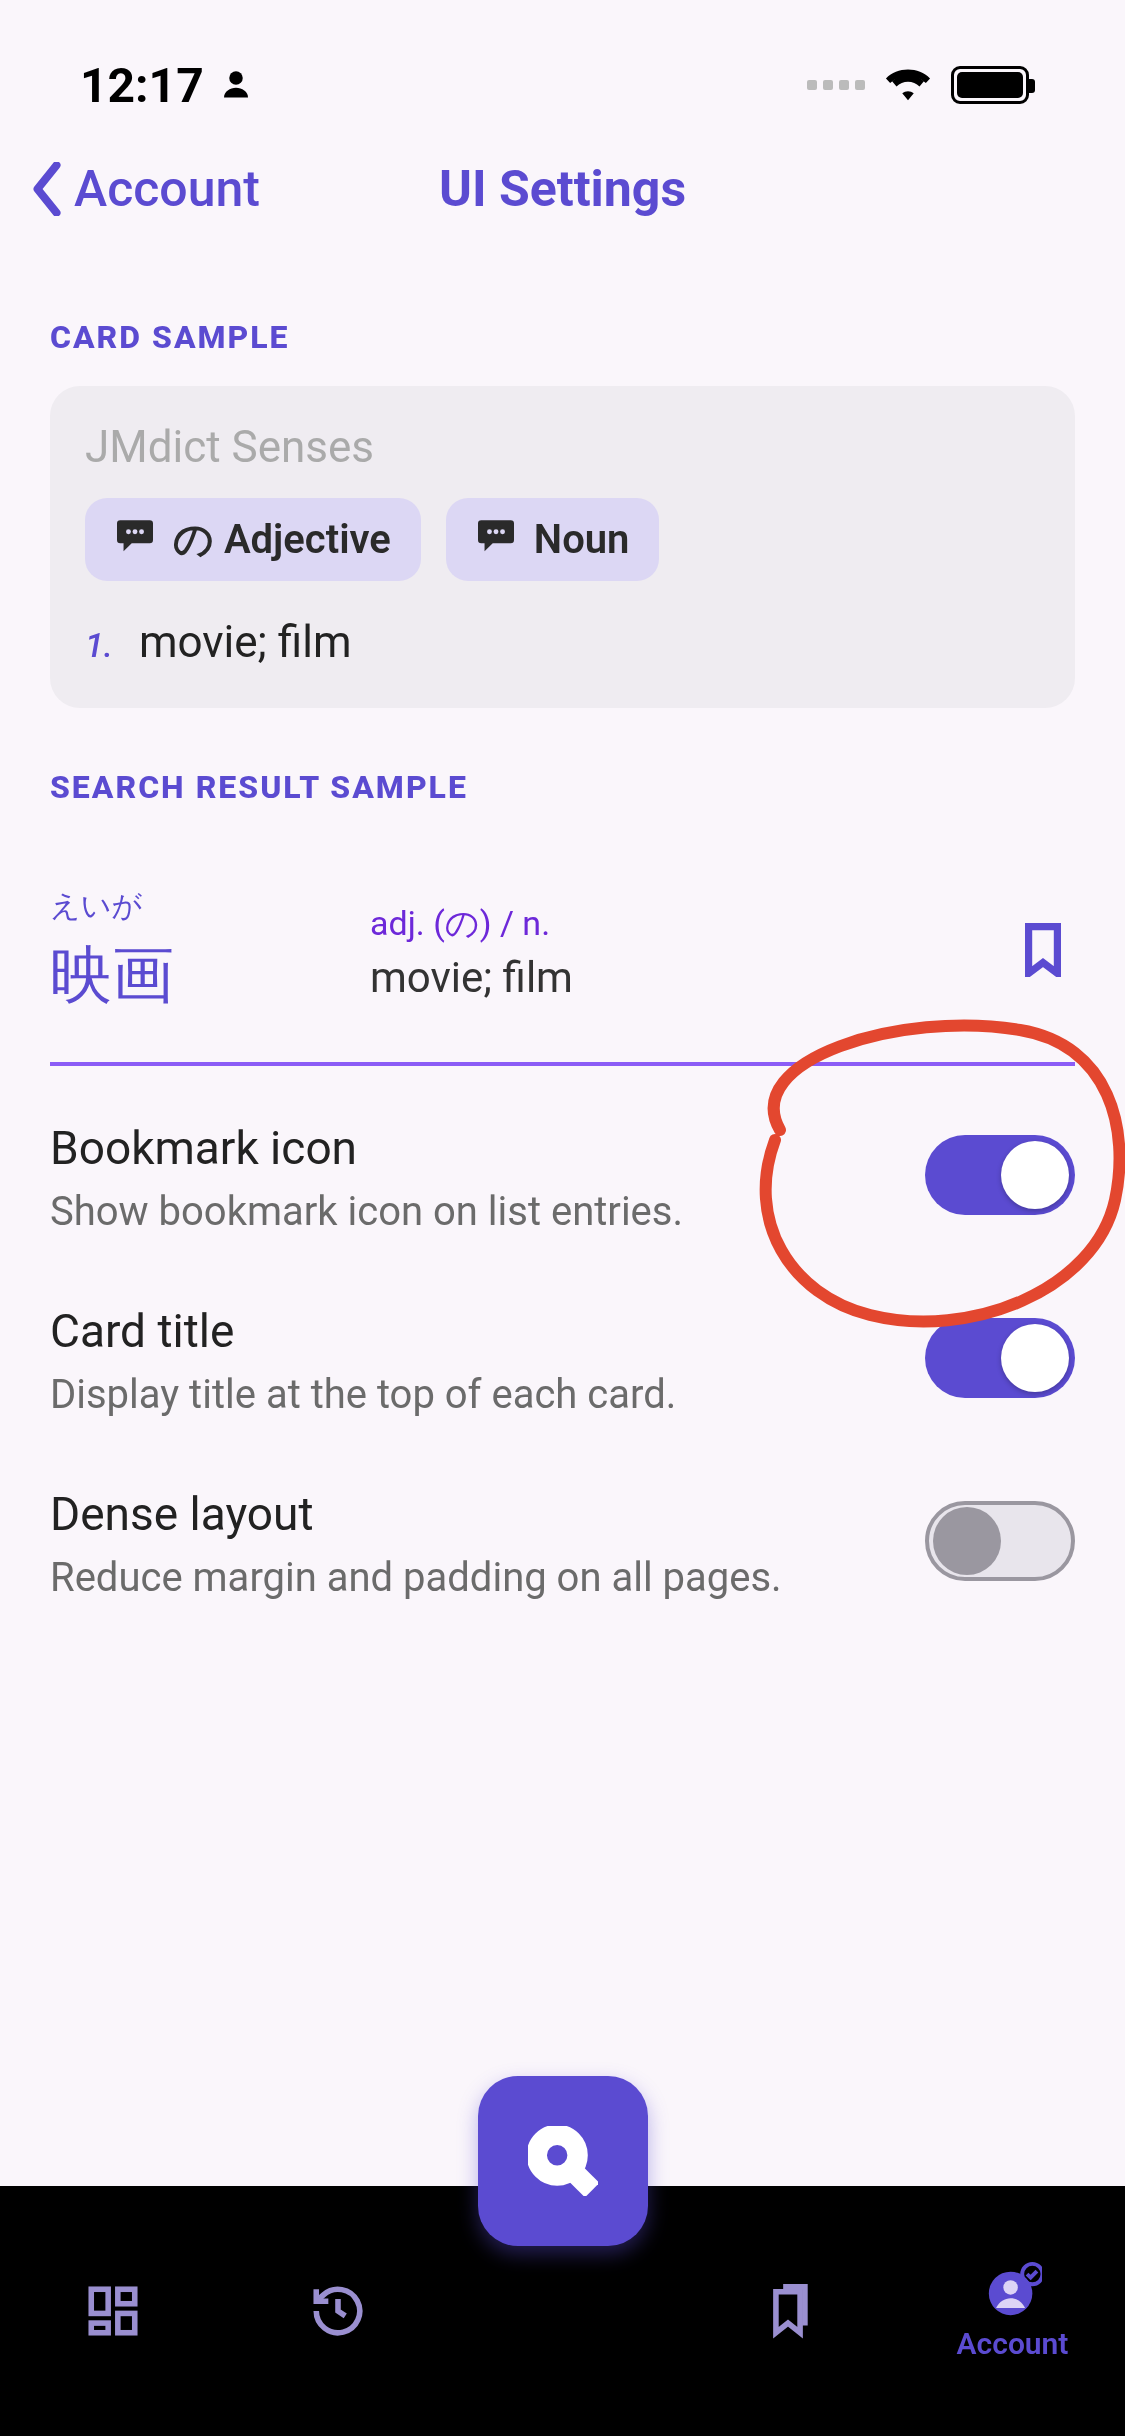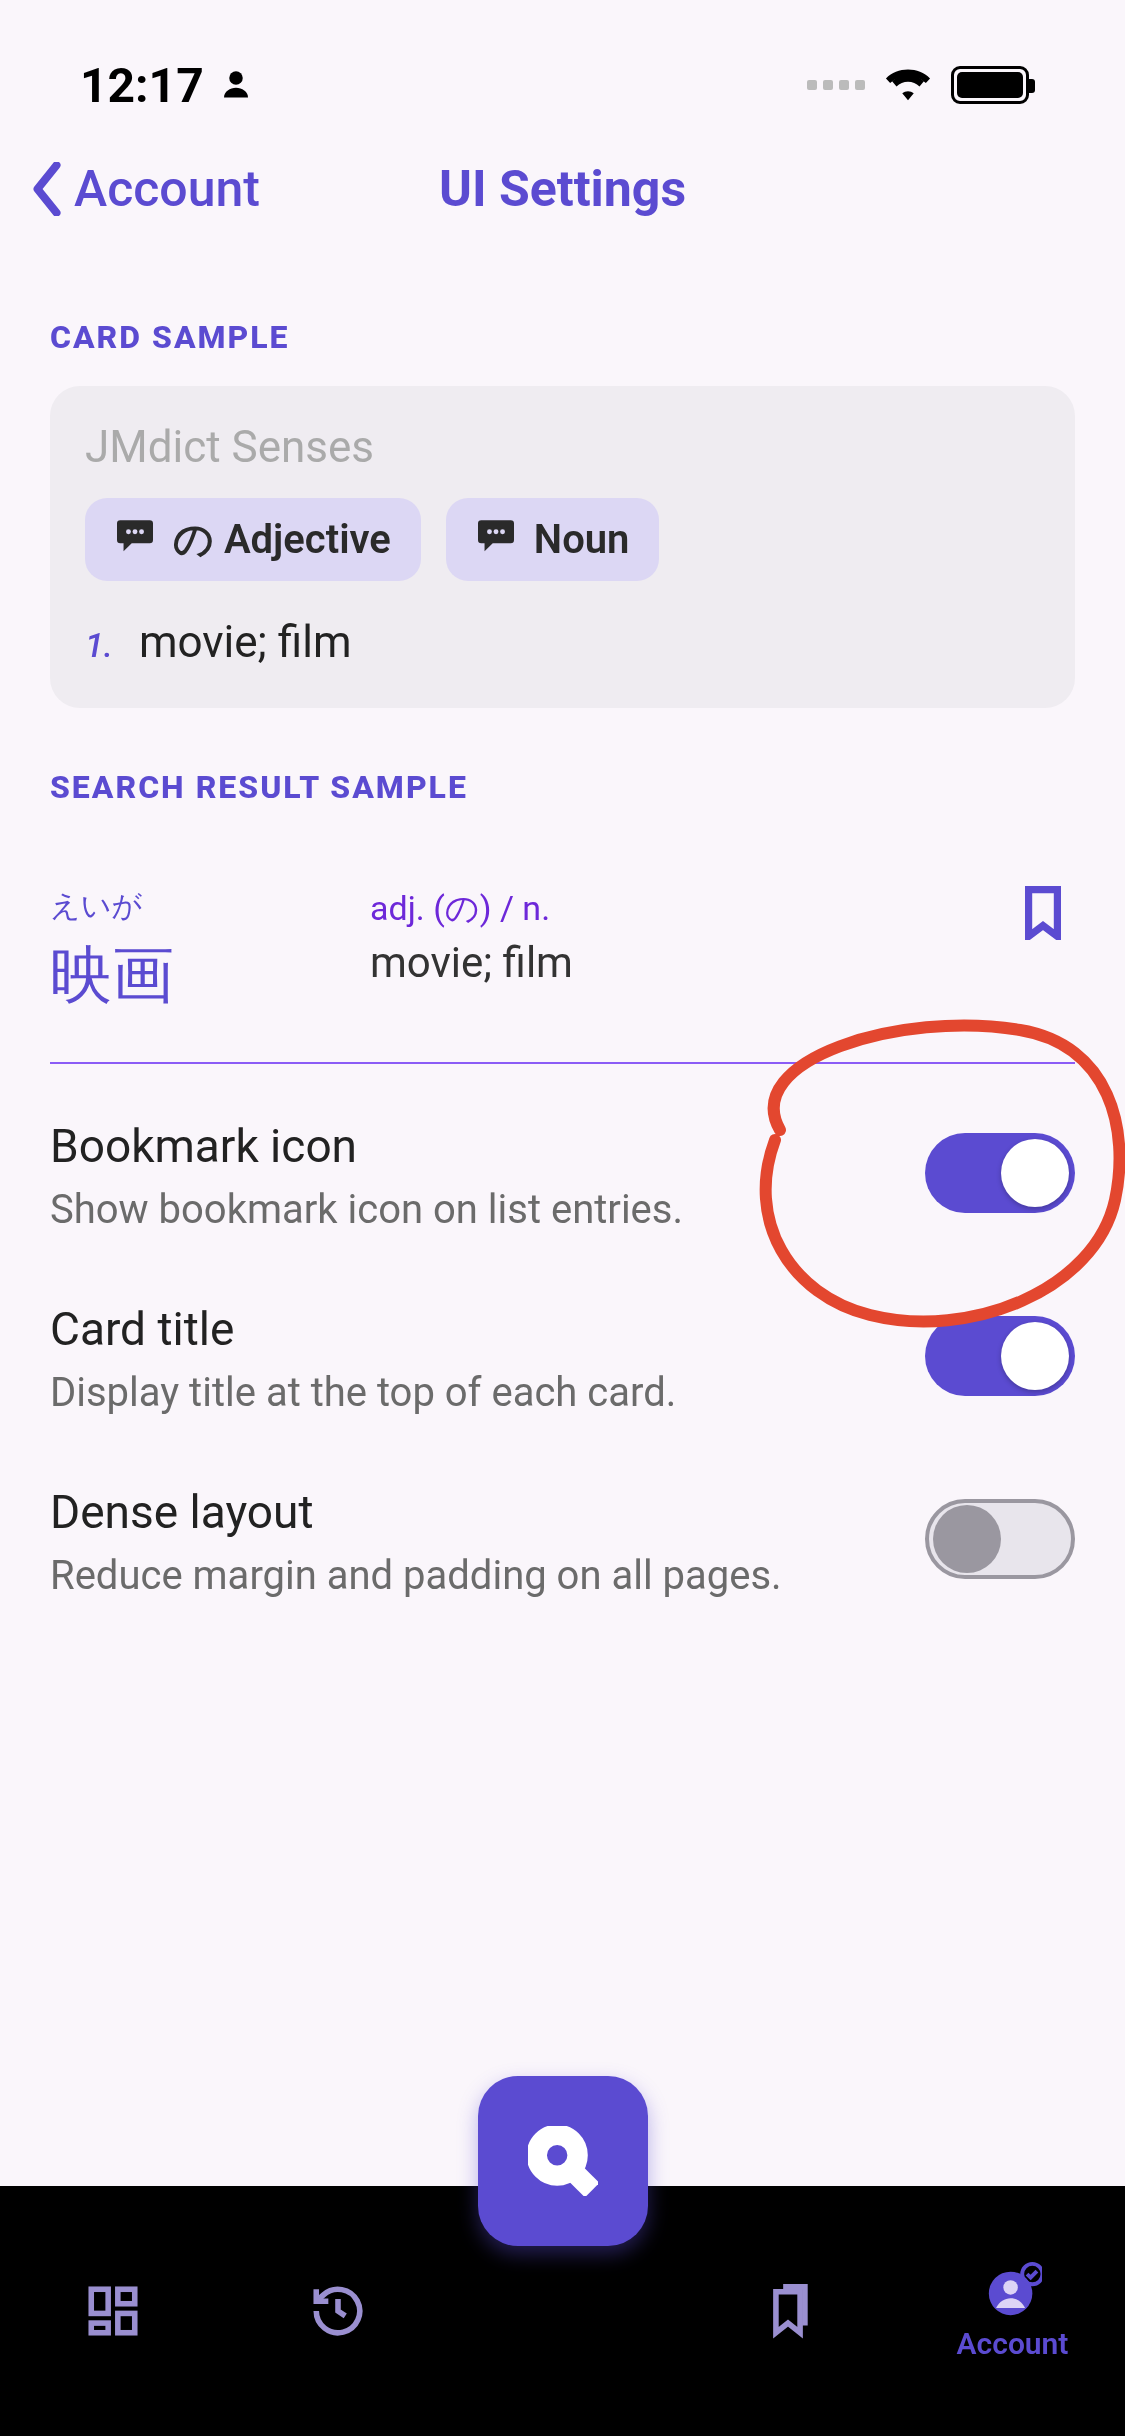--- a/index.html
+++ b/index.html
@@ -87,22 +87,23 @@
   }
   .chip svg { width: 40px; height: 36px; }
   .sense-row { display: flex; align-items: baseline; gap: 26px; }
   .sense-num { color: #5b4bd1; font-size: 34px; font-style: italic; font-weight: 500; }
   .sense-text { font-size: 44px; color: #222; }
 
   
   .search-sample {
     margin: 25px 50px 0 50px;
     padding: 25px 0 45px 0;
-    border-bottom: 2px solid #8b5cf6;
-    display: flex;
+    border-bottom: 4px solid #8b5cf6;
+    display: flex;
+    align-items: center;
   }
   .sr-left { display: flex; flex-direction: column; gap: 6px; min-width: 320px; }
   .sr-reading { color: #5b4bd1; font-size: 30px; }
   .sr-word { color: #5b4bd1; font-size: 62px; font-weight: 500; }
   .sr-mid { display: flex; flex-direction: column; gap: 6px; flex: 1; }
   .sr-pos { color: #6d28d9; font-size: 34px; }
   .sr-def { color: #333; font-size: 42px; }
   .sr-right { padding-right: 10px; }
   .sr-right svg { width: 44px; height: 54px; stroke: #5b4bd1; fill: none; stroke-width: 4; }
 

